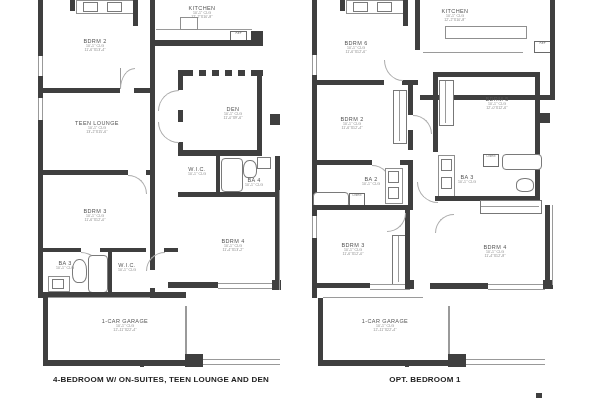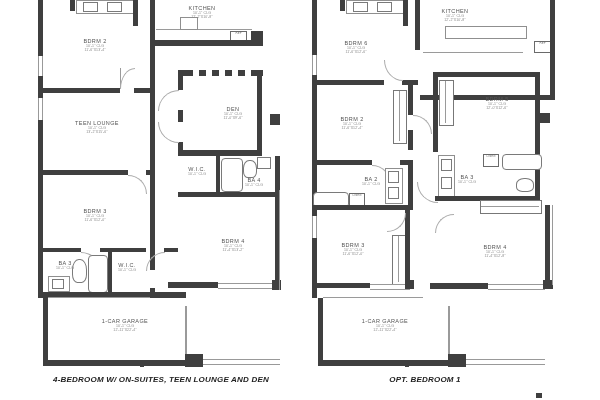--- a/index.html
+++ b/index.html
@@ -20,21 +20,21 @@
   .a-tl{border-top:1px solid #ababab;border-left:1px solid #ababab;border-top-left-radius:100%;}
   .a-tr{border-top:1px solid #ababab;border-right:1px solid #ababab;border-top-right-radius:100%;}
   .a-bl{border-bottom:1px solid #ababab;border-left:1px solid #ababab;border-bottom-left-radius:100%;}
   .a-br{border-bottom:1px solid #ababab;border-right:1px solid #ababab;border-bottom-right-radius:100%;}
   .room{position:absolute;text-align:center;transform:translateX(-50%);color:#555;
         font-size:5.5px;line-height:1.15;letter-spacing:0.4px;white-space:nowrap;}
   .room .d{font-size:3.5px;color:#8a8a8a;letter-spacing:0.1px;font-weight:normal;}
   .micro{position:absolute;border:1px solid #6a6a6a;background:#fff;font-size:3px;color:#777;
          text-align:center;line-height:1.1;overflow:hidden;}
   .caption{position:absolute;font-size:8px;font-weight:bold;color:#222;text-align:center;
-           letter-spacing:0.2px;white-space:nowrap;font-style:italic;}
+           letter-spacing:0.2px;white-space:nowrap;}
 </style>
 </head>
 <body>
 
 <div class="plan" style="left:30px;top:0;width:252px;height:372px;">
 
   <div class="w" style="left:8px;top:0;width:5px;height:298px;"></div>
   <div class="winv" style="left:8px;top:56px;width:3px;height:20px;"></div>
   <div class="winv" style="left:8px;top:98px;width:3px;height:22px;"></div>
   <div class="w" style="left:40px;top:0;width:5px;height:11px;"></div>

